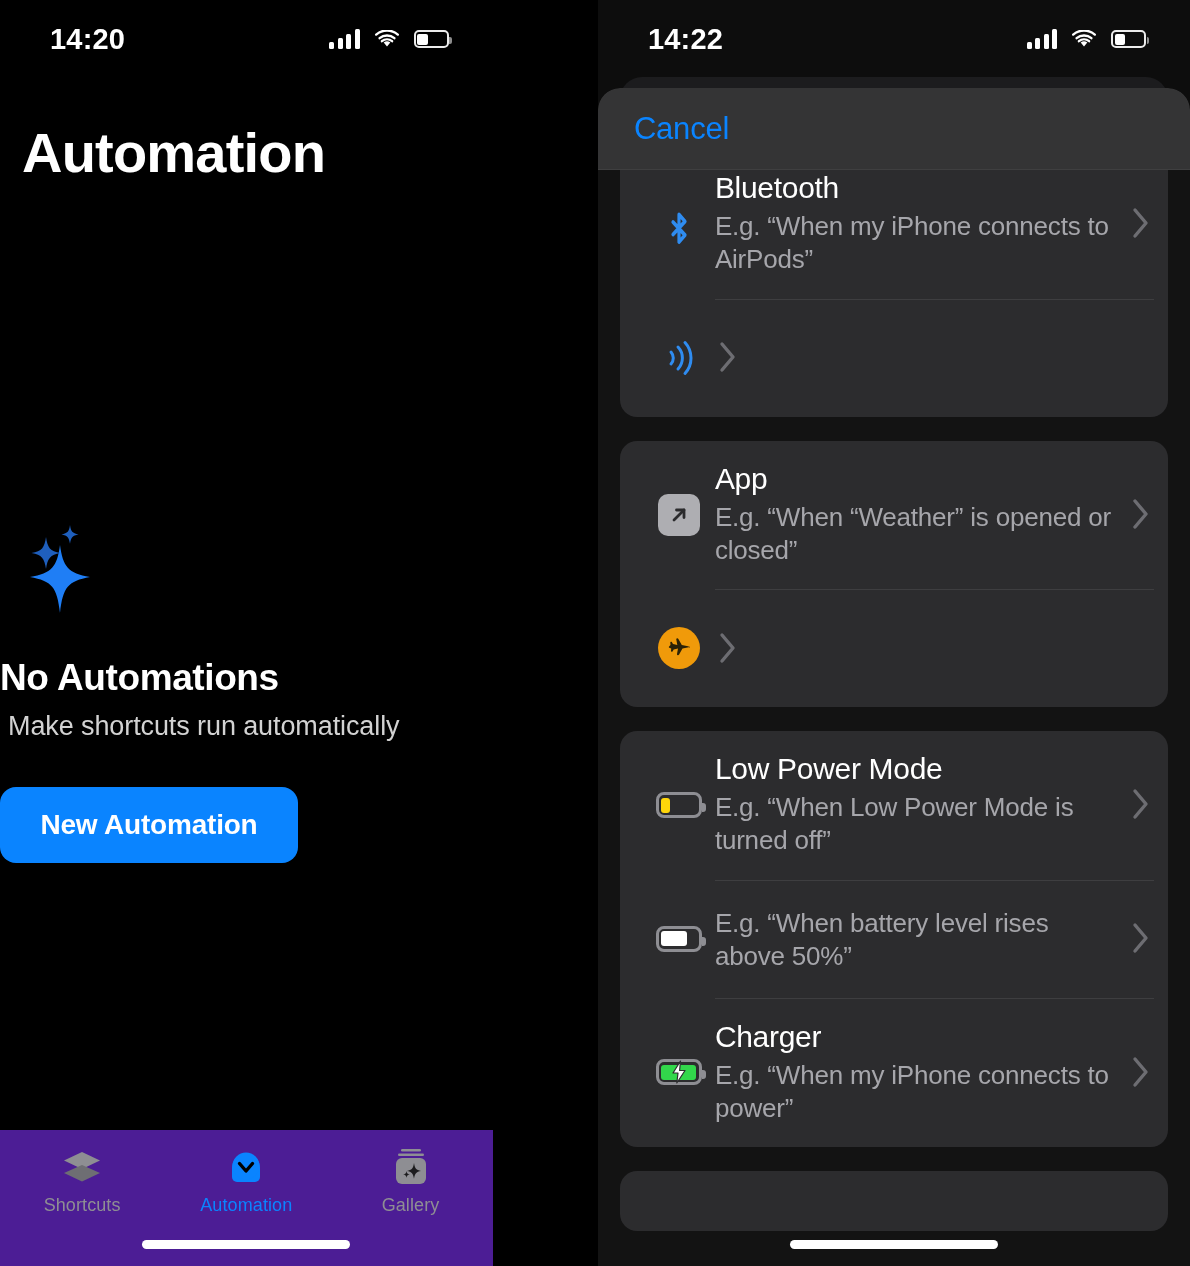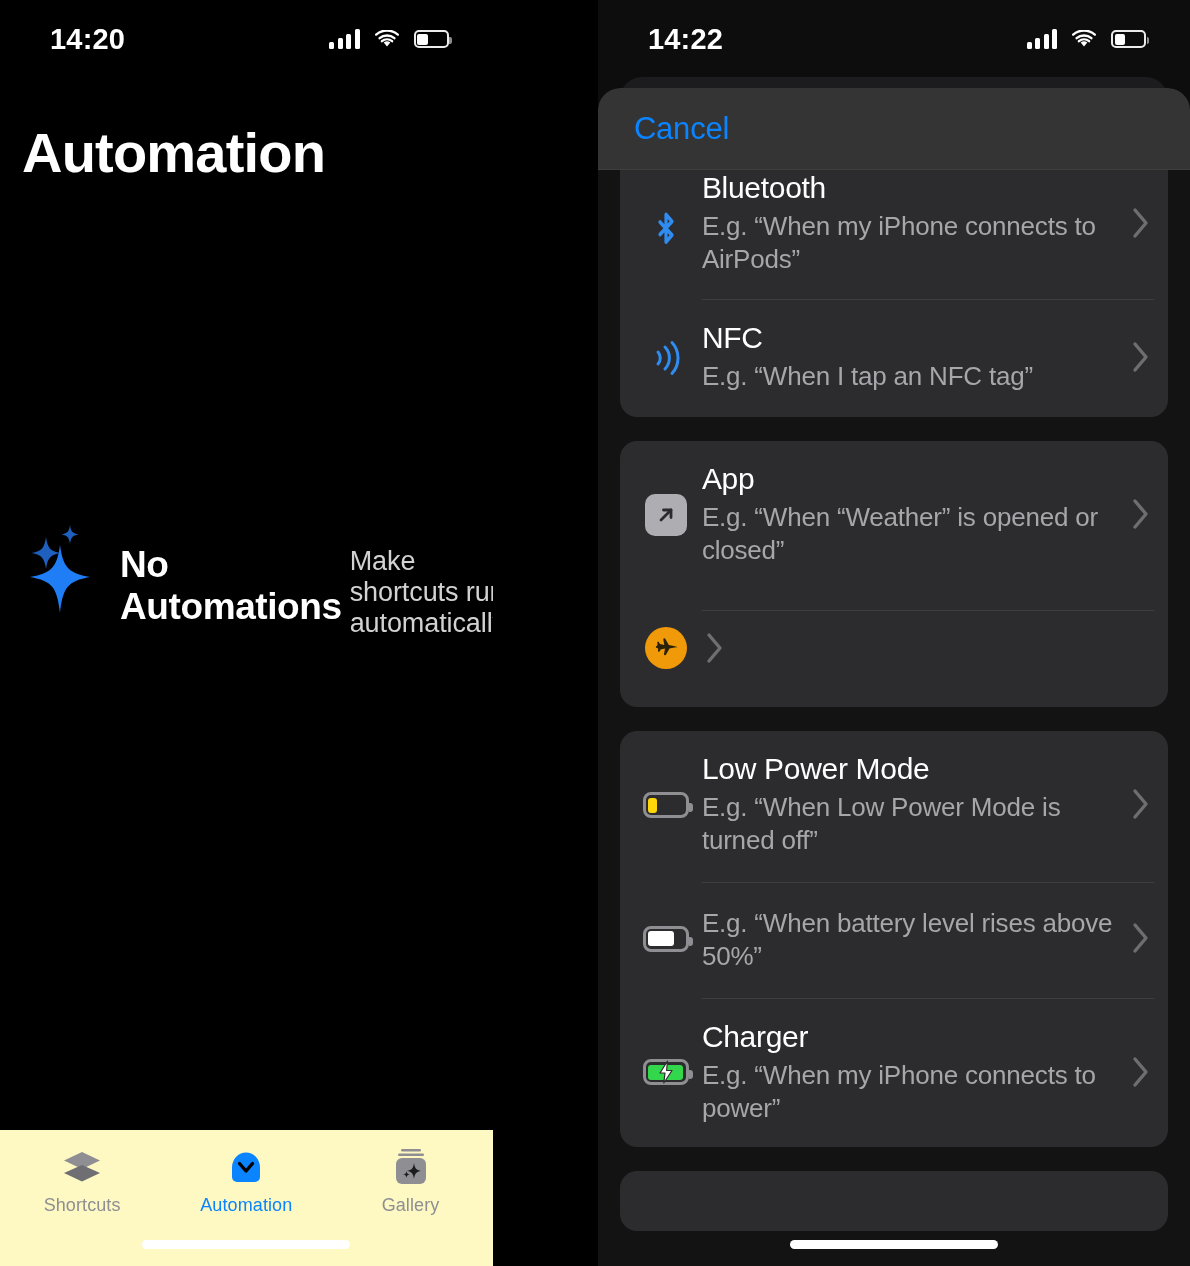--- a/index.html
+++ b/index.html
@@ -45,35 +45,35 @@
     position:absolute; bottom:17px; left:50%; transform:translateX(-50%);
     width:208px; height:9px; border-radius:5px; background:#fff; z-index:60;
   }
 
   
   .nav-large{ position:absolute; top:125px; left:22px; }
   .nav-large h1{ color:#fff; font-size:56px; font-weight:700; letter-spacing:-.8px; line-height:1; }
 
   .empty-state{
     position:absolute; left:0; right:0; top:515px;
-    display:flex; align-items:center;
+    display:flex; flex-direction:column; align-items:flex-start;
   }
   .sparkle-wrap{ width:120px; height:108px; position:relative; margin-bottom:34px; }
   .empty-title{ color:#fff; font-size:37px; font-weight:700; letter-spacing:-.4px; }
   .empty-sub{ color:#d2d2d2; font-size:27px; font-weight:400; margin-top:12px; letter-spacing:-.1px;margin-left:8px; }
   .new-btn{
     margin-top:45px; background:#0a84ff; color:#fff;
     font-size:28px; font-weight:600; letter-spacing:-.2px;
     padding:22px 40px; border-radius:16px; border:none; cursor:pointer;
     min-width:298px; text-align:center;
   }
 
   .tabbar{
     position:absolute; bottom:0; left:0; right:0; height:136px;
-    display:flex; align-items:flex-start; padding-top:16px; background:#fef9c3;
+    display:flex; align-items:flex-start; padding-top:16px; background:#4c1d95;
   }
   .tab{ flex:1; display:flex; flex-direction:column; align-items:center; gap:7px; cursor:pointer; }
   .tab-icon{ width:46px; height:42px; display:flex; align-items:center; justify-content:center; }
   .tab-label{ font-size:18px; color:#8e8e93; letter-spacing:.1px; }
   .tab.active .tab-label{ color:#0a84ff; }
 
   
   .sheet-behind{
     position:absolute; top:77px; left:22px; right:22px; height:120px;
     background:#1c1c1e; border-radius:22px 22px 0 0; z-index:5;
@@ -94,22 +94,22 @@
 
   .sheet-scroll{
     position:absolute; top:82px; left:0; right:0; bottom:0;
     overflow:hidden;
   }
   .group{
     margin:0 22px 24px 22px; background:#2c2c2e; border-radius:17px; overflow:hidden;
   }
   .group.first{ margin-top:-20px; }
   .row{
-    position:relative; display:flex; align-items:center;
-    padding:0 14px 0 10px; min-height:118px; cursor:pointer;
+    position:relative; display:flex; 
+    padding:0 14px 0 23px; min-height:118px; cursor:pointer;
   }
   .row + .row .row-inner{ border-top:1px solid rgba(255,255,255,.085); }
   .row-icon{ width:72px; min-width:72px; display:flex; align-items:center; justify-content:center; }
   .row-inner{
     flex:1; display:flex; align-items:center; padding:20px 0 22px 0;
   }
   .row-text{ flex:1; padding-right:14px; }
   .row-title{ color:#fff; font-size:30px; font-weight:400; letter-spacing:-.3px; line-height:1.2; }
   .row-sub{ color:#a6a6ab; font-size:26px; line-height:1.28; margin-top:4px; letter-spacing:-.2px; }
   .chevron{ width:26px; min-width:26px; display:flex; align-items:center; justify-content:center; }
@@ -279,24 +279,20 @@
 
           <div class="row">
             <div class="row-icon">
               <svg width="40" height="44" viewBox="0 0 40 44">
                 <path d="M12 16 a9 9 0 0 1 0 12" stroke="#2f8cf0" stroke-width="3" fill="none" stroke-linecap="round"></path>
                 <path d="M19 11 a16 16 0 0 1 0 22" stroke="#2f8cf0" stroke-width="3" fill="none" stroke-linecap="round"></path>
                 <path d="M26 6.5 a23 23 0 0 1 0 31" stroke="#2f8cf0" stroke-width="3" fill="none" stroke-linecap="round"></path>
               </svg>
             </div>
             <div class="row-inner">
-              <div class="row-text">
-                <div class="row-title">NFC</div>
-                <div class="row-sub">E.g. “When I tap an NFC tag”</div>
-              </div>
               <div class="chevron">
                 <svg width="20" height="34" viewBox="0 0 20 34">
                     <path d="M4 4 L15 17 L4 30" stroke="#6d6d72" stroke-width="3.4" fill="none" stroke-linecap="round" stroke-linejoin="round"></path>
                   </svg>
               </div>
             </div>
           </div>
         </div>
 
         <div class="group">

